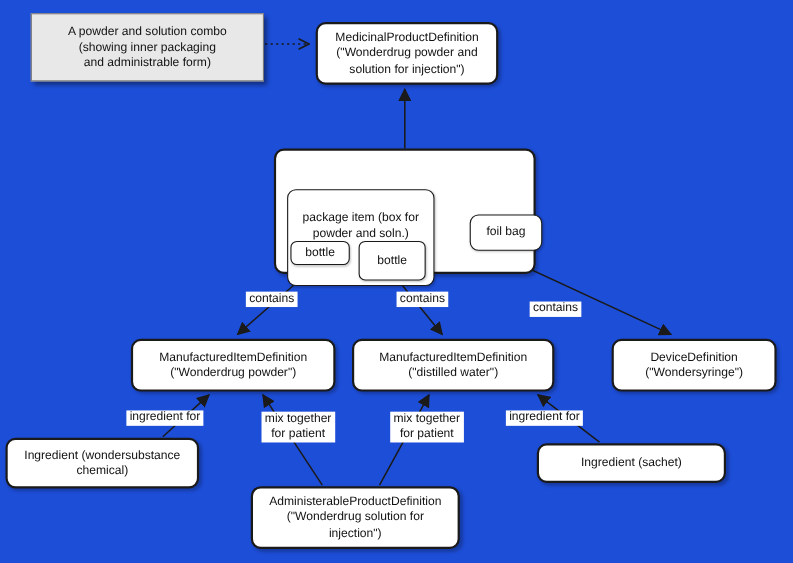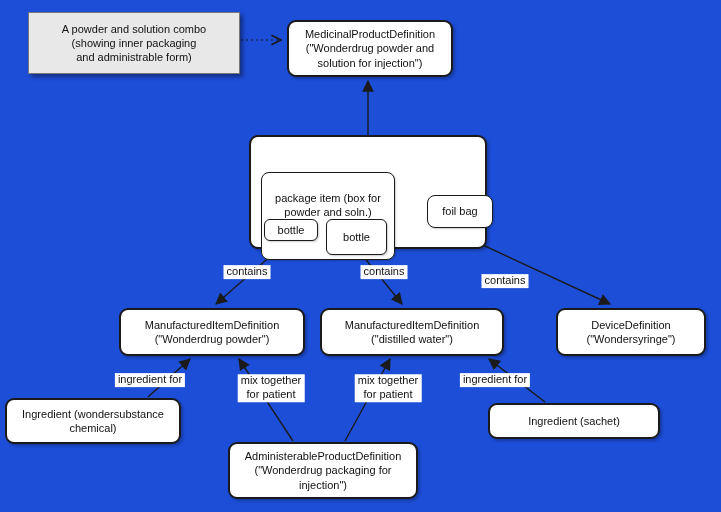--- a/index.html
+++ b/index.html
@@ -140,21 +140,21 @@
     <span>DeviceDefinition
 ("Wondersyringe")</span>
   </div>
 
   <div class="node flex n-ing-water">
     <span>Ingredient (sachet)</span>
   </div>
 
   <div class="node flex n-admin">
     <span>AdministerableProductDefinition
-("Wonderdrug packaging for
+("Wonderdrug solution for
 injection")</span>
   </div>
 
   <div class="edge-label el-c1">contains</div>
   <div class="edge-label el-c2">contains</div>
   <div class="edge-label el-c3">contains</div>
   <div class="edge-label el-if-l">ingredient for</div>
   <div class="edge-label el-if-r">ingredient for</div>
   <div class="edge-label el-mix-l">mix together
 for patient</div>

